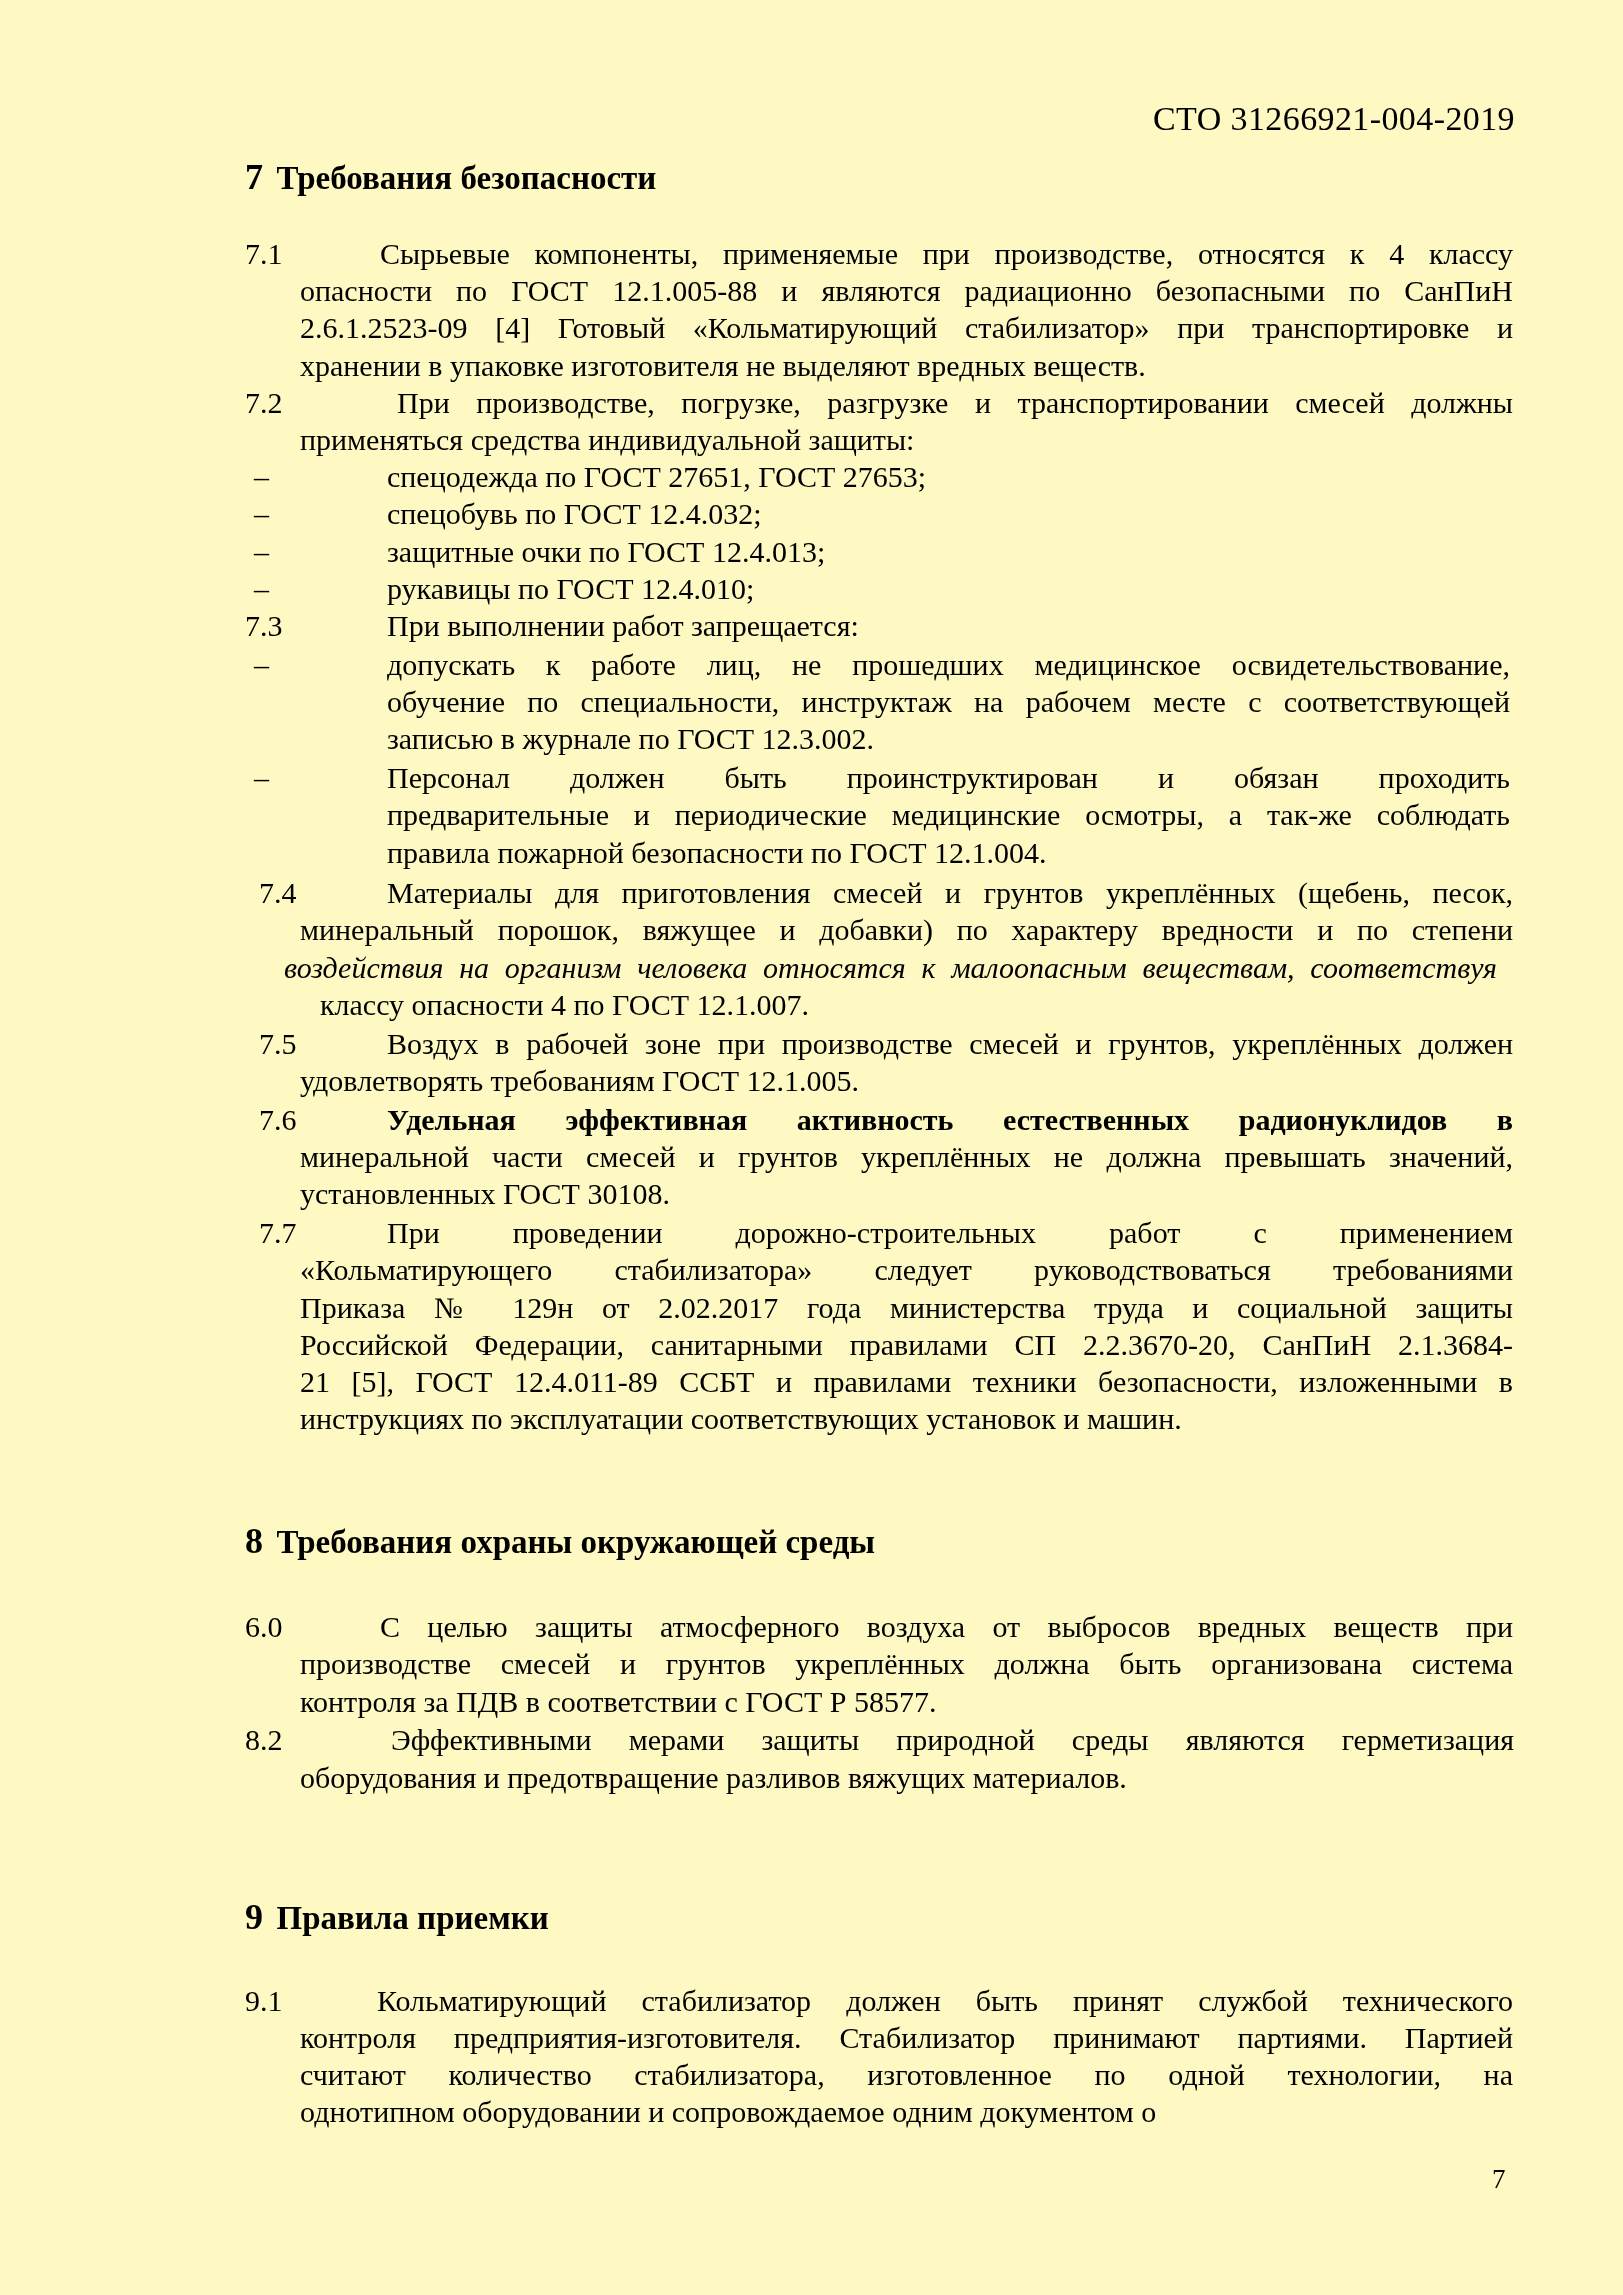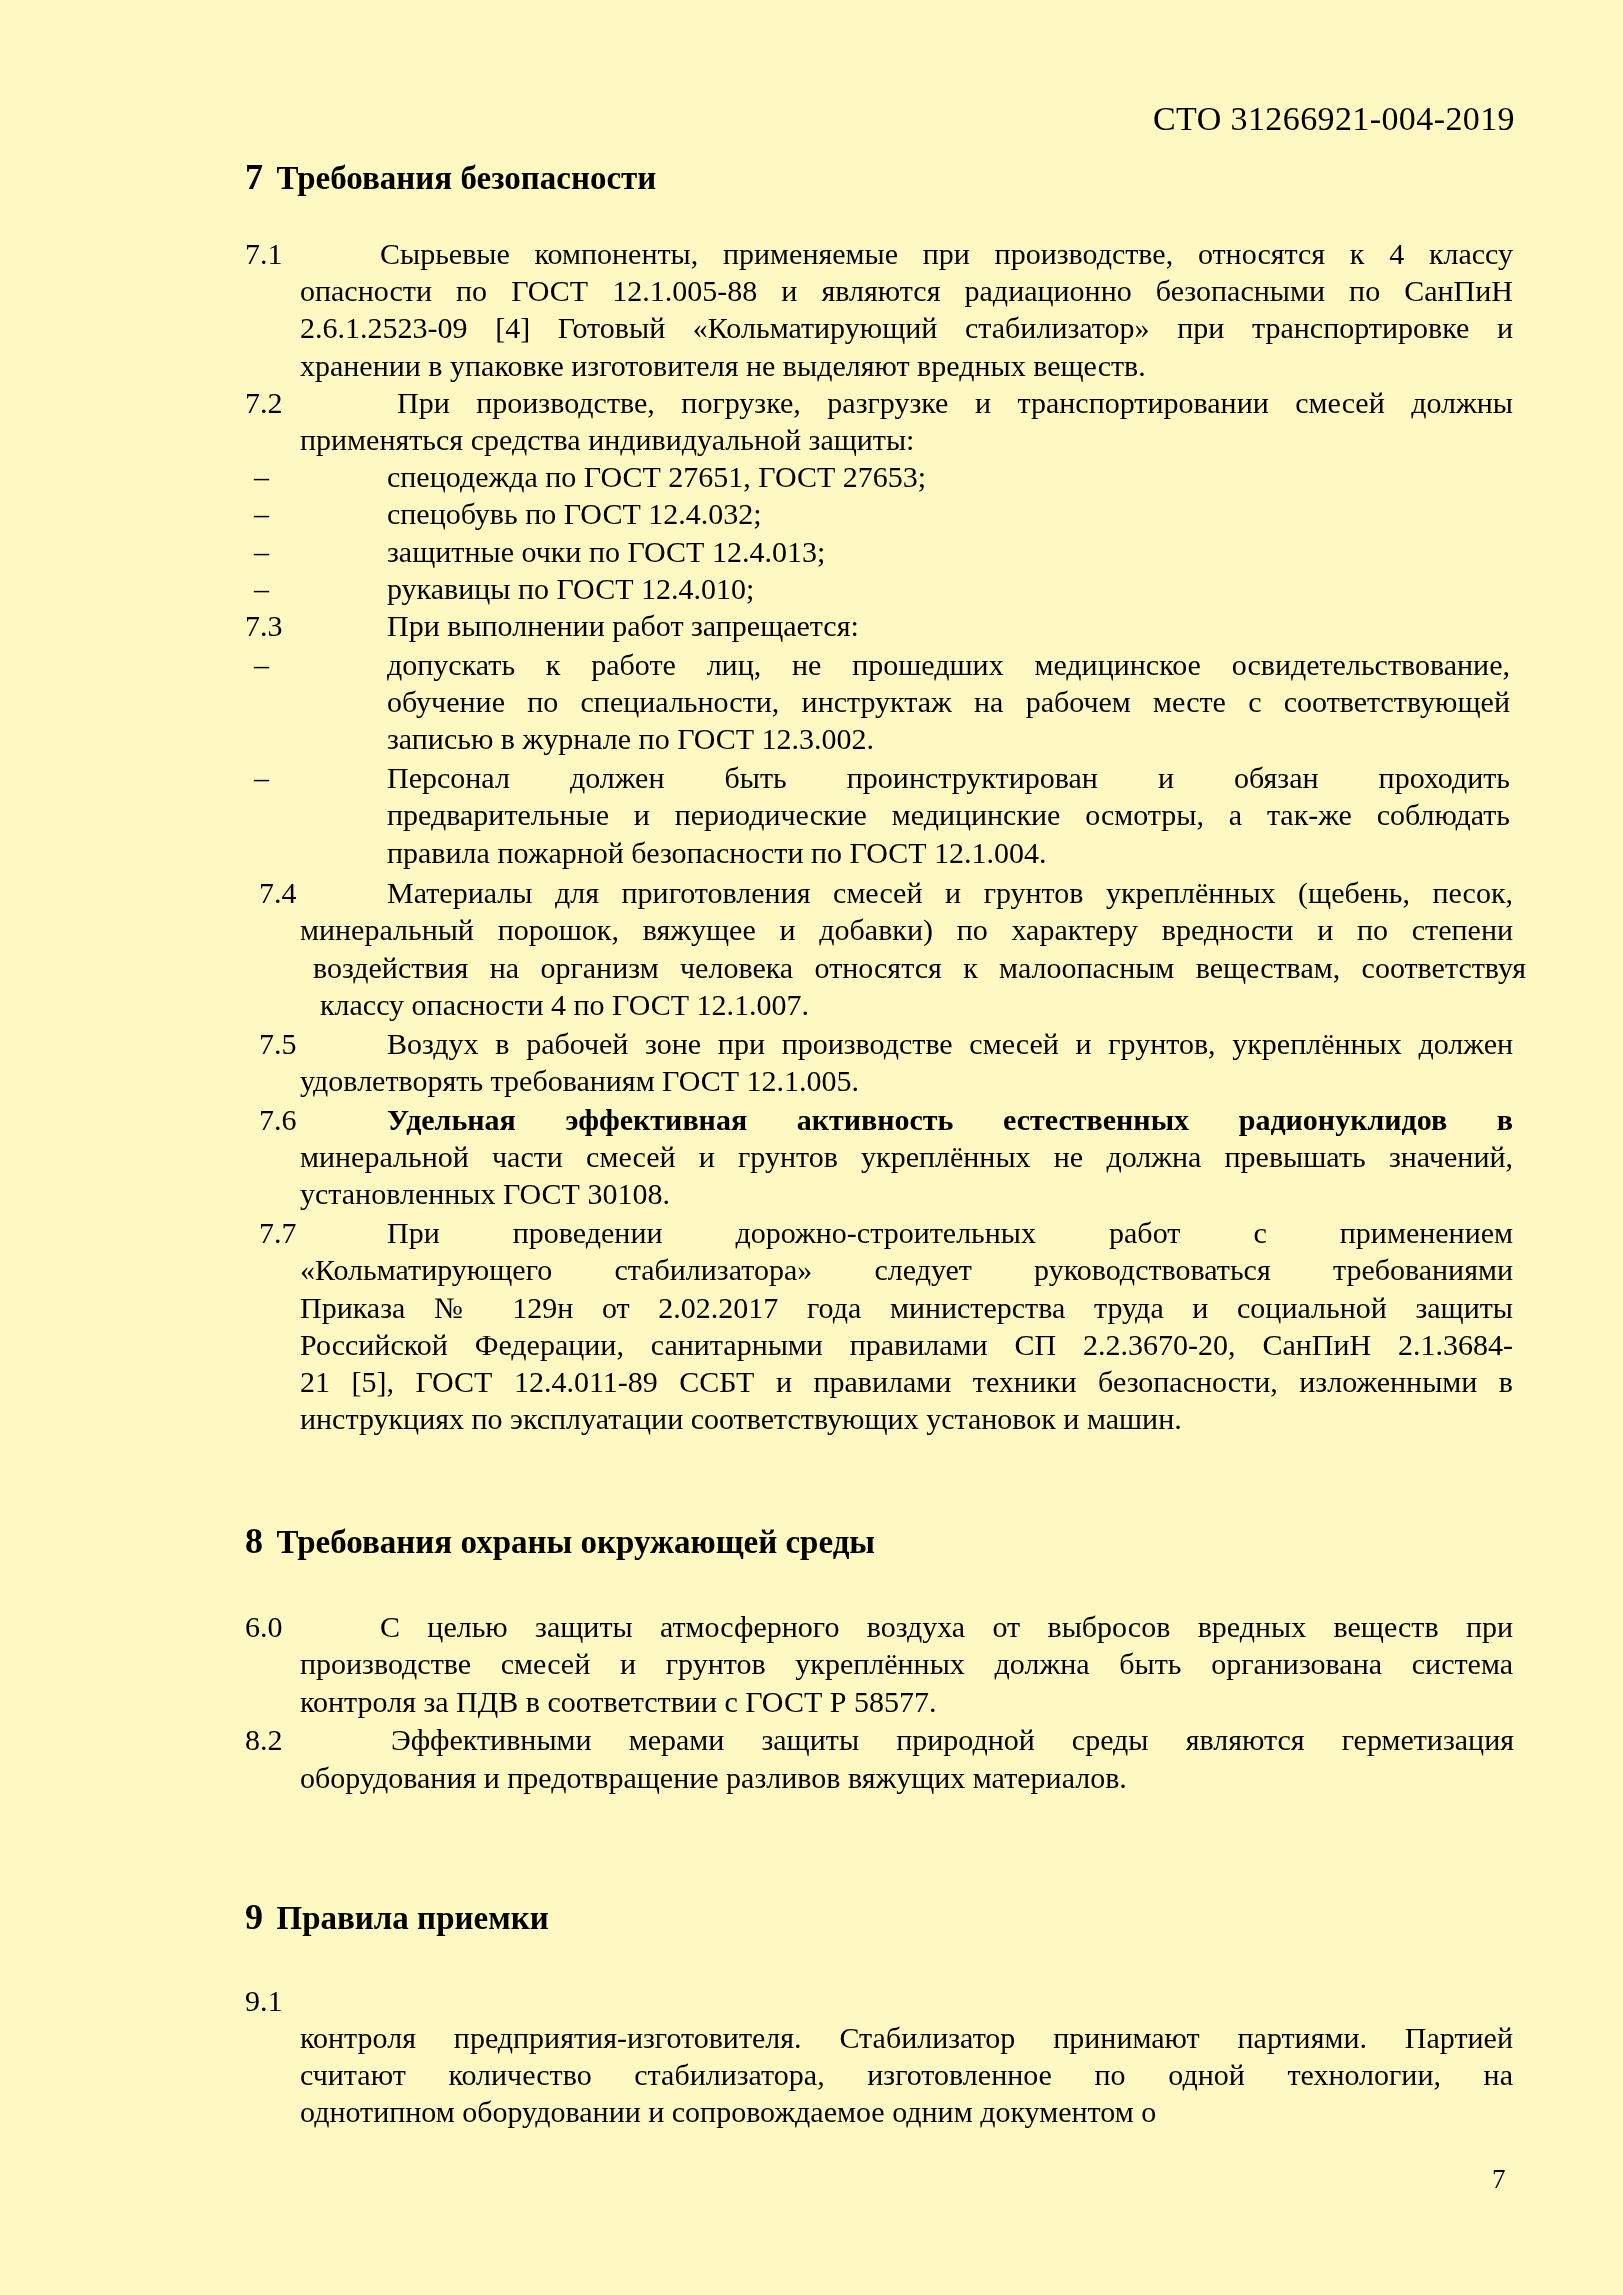--- a/index.html
+++ b/index.html
@@ -54,21 +54,21 @@
   <div class="ln" style="left:387px; top:720px;">записью в журнале по ГОСТ 12.3.002.</div>
 
   <div class="dash" style="top:759px;">–</div>
   <div class="ln just" style="left:387px; width:1123px; top:759px;">Персонал должен быть проинструктирован и обязан проходить</div>
   <div class="ln just" style="left:387px; width:1123px; top:796px;">предварительные и периодические медицинские осмотры, а так-же соблюдать</div>
   <div class="ln" style="left:387px; top:834px;">правила пожарной безопасности по ГОСТ 12.1.004.</div>
 
   <div class="num7" style="left:259px; top:874px;">7.4</div>
   <div class="ln just" style="left:387px; width:1126px; top:874px;">Материалы для приготовления смесей и грунтов укреплённых (щебень, песок,</div>
   <div class="ln just" style="left:300px; width:1213px; top:911px;">минеральный порошок, вяжущее и добавки) по характеру вредности и по степени</div>
-  <div class="ln just" style="left:313px; width:1213px; top:949px;">воздействия на организм человека относятся к малоопасным веществам, соответствуя</div>
+  <div class="ln just" style="left:284px; width:1213px; top:949px;font-style:italic;">воздействия на организм человека относятся к малоопасным веществам, соответствуя</div>
   <div class="ln" style="left:300px; top:986px;margin-left:20px;">классу опасности 4 по ГОСТ 12.1.007.</div>
 
   <div class="num7" style="left:259px; top:1025px;">7.5</div>
   <div class="ln just" style="left:387px; width:1126px; top:1025px;">Воздух в рабочей зоне при производстве смесей и грунтов, укреплённых должен</div>
   <div class="ln" style="left:300px; top:1062px;">удовлетворять требованиям ГОСТ 12.1.005.</div>
 
   <div class="num7" style="left:259px; top:1101px;">7.6</div>
   <div class="ln just" style="left:387px; width:1126px; top:1101px;font-weight:bold;">Удельная эффективная активность естественных радионуклидов в</div>
   <div class="ln just" style="left:300px; width:1213px; top:1138px;">минеральной части смесей и грунтов укреплённых не должна превышать значений,</div>
   <div class="ln" style="left:300px; top:1175px;">установленных ГОСТ 30108.</div>
@@ -92,19 +92,20 @@
 
   <div class="num7" style="left:245px; top:1721px;">8.2</div>
   <div class="ln just" style="left:391px; width:1123px; top:1721px;">Эффективными мерами защиты природной среды являются герметизация</div>
   <div class="ln" style="left:300px; top:1759px;">оборудования и предотвращение разливов вяжущих материалов.</div>
 
   <div class="h1" style="top:1896px;">
     <span class="num">9</span><span>Правила приемки</span>
   </div>
 
   <div class="num7" style="left:245px; top:1982px;">9.1</div>
+  <div class="ln just" style="left:377px; width:1136px; top:1982px;">Кольматирующий стабилизатор должен быть принят службой технического</div>
   <div class="ln just" style="left:300px; width:1213px; top:2019px;font-family:Liberation Serif, serif;">контроля предприятия-изготовителя. Стабилизатор принимают партиями. Партией</div>
   <div class="ln just" style="left:300px; width:1213px; top:2056px;">считают количество стабилизатора, изготовленное по одной технологии, на</div>
   <div class="ln" style="left:300px; top:2093px;">однотипном оборудовании и сопровождаемое одним документом о</div>
 
   <div class="pgnum">7</div>
 </div>
 
 
 </body></html>

